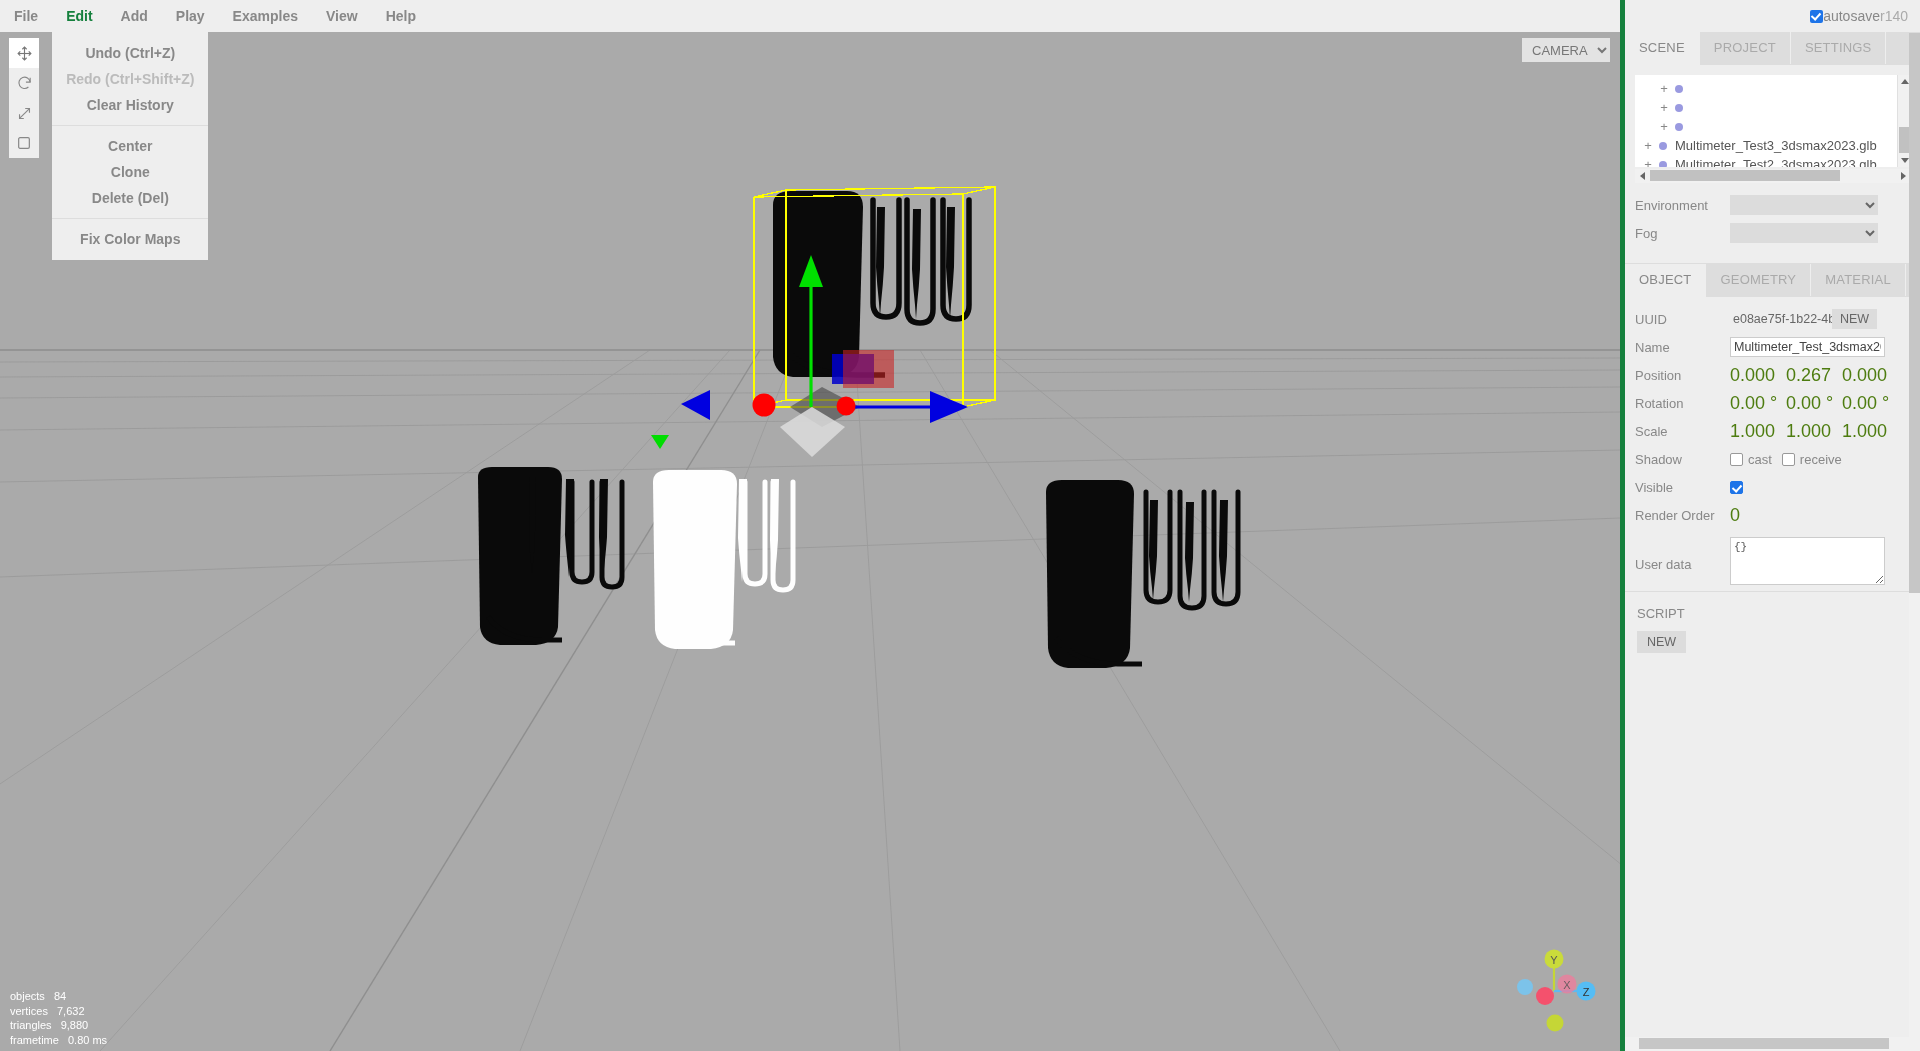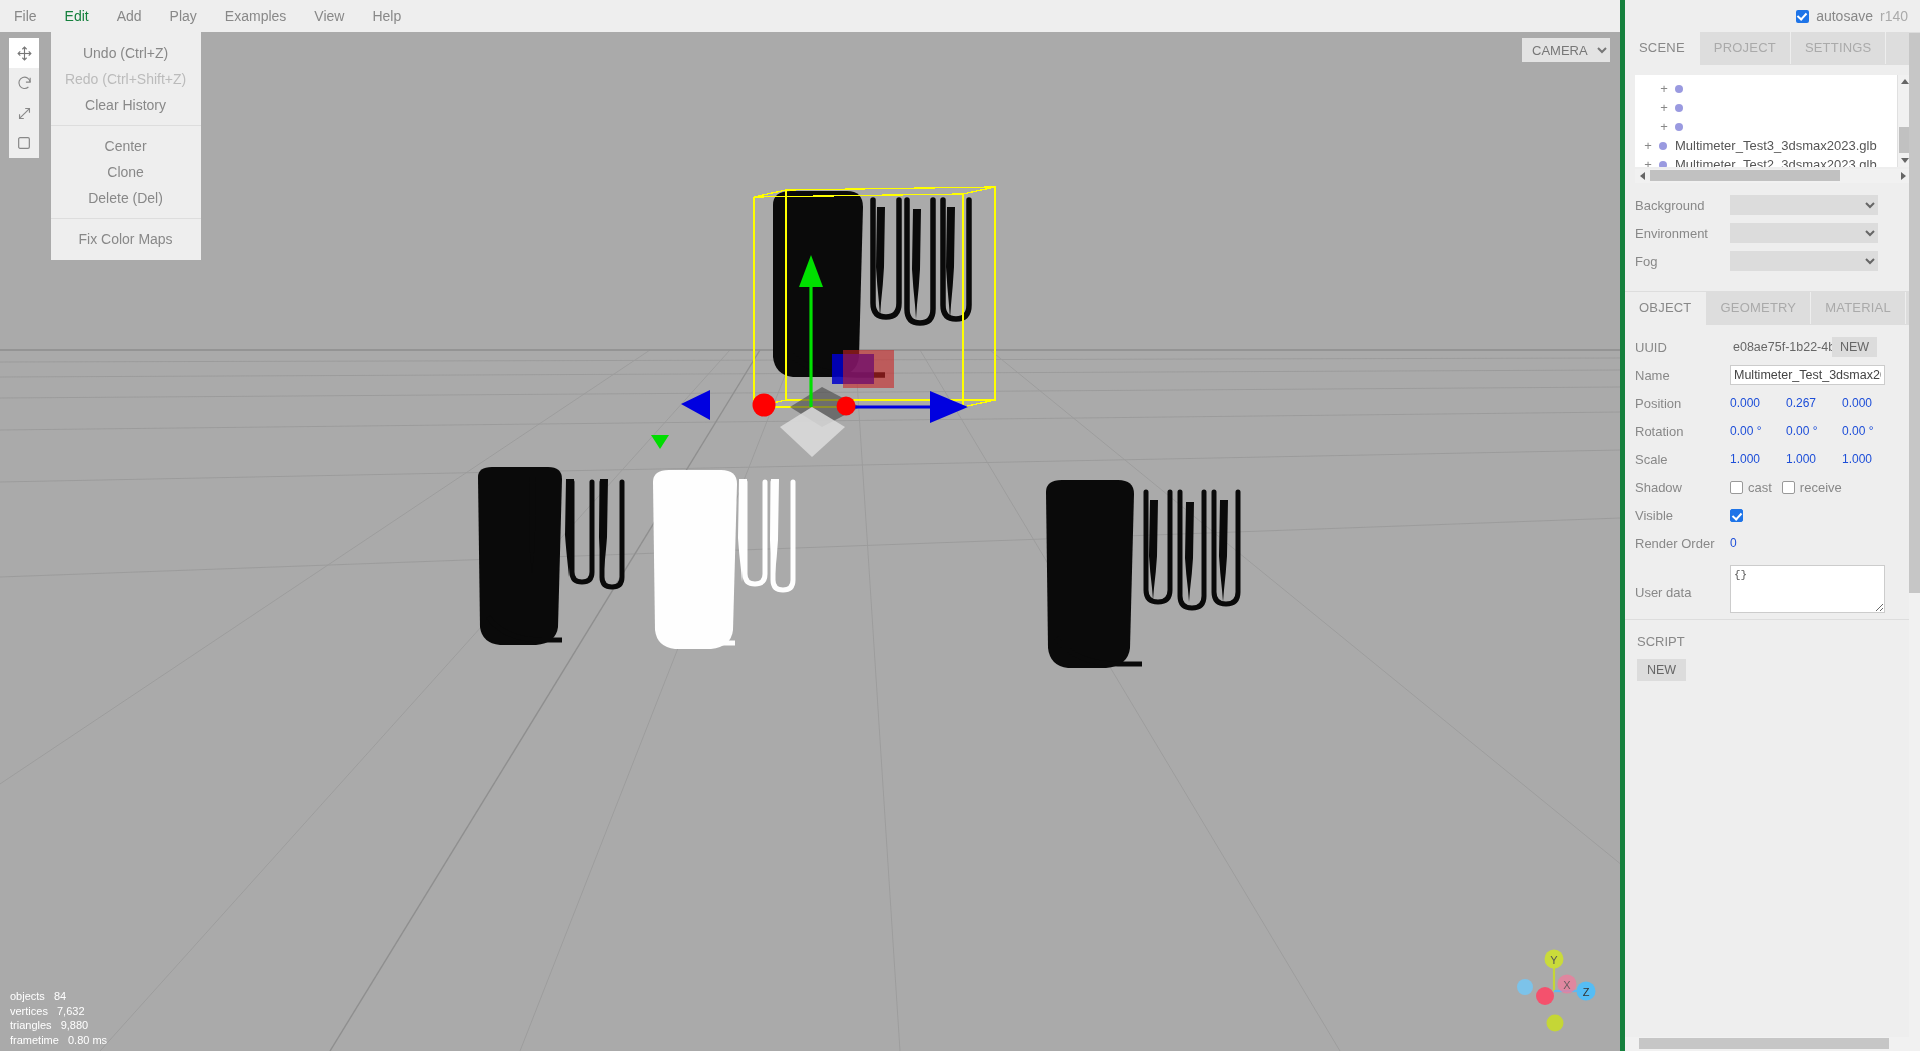--- a/index.html
+++ b/index.html
@@ -16,21 +16,21 @@
   #app { position: relative; width: 1920px; height: 1051px; }
 
   
   #menubar {
     position: absolute; top: 0; left: 0;
     width: 1620px; height: 32px;
     background: #eee;
     z-index: 40;
     display: flex; align-items: stretch;
   }
-  .menu { position: relative; height: 32px; }
+  .menu { position: relative; height: 32px; font-weight: bold; }
   .menu > .title {
     display: flex; align-items: center;
     height: 32px;
     padding: 0 14px;
     color: #888;
     font-size: 14px;
     cursor: pointer;
     line-height: 32px;
   }
   .menu.open > .title { color: #15803d; }
@@ -59,21 +59,20 @@
     background: #ddd;
     margin: 7px 0;
   }
 
   
   #autosave-box {
     position: absolute;
     right: 0; top: 0;
     height: 32px;
     display: flex; align-items: center;
-    gap: 7px;
     padding-right: 12px;
     z-index: 41;
   }
   #autosave-box .cb {
     width: 13px; height: 13px;
     background: #1e74e8;
     border-radius: 2px;
     position: relative;
     cursor: pointer;
   }
@@ -281,22 +280,22 @@
     font-size: 12px;
     color: #666;
     padding: 0 4px;
     cursor: pointer;
   }
   #scene-props { padding: 8px 0 10px 0; }
 
   .section-divider { height: 1px; background: #ddd; margin: 6px 0 0 0; }
 
   .numval {
-    color: #1d4ed8;
-    font-size: 12px;
+    color: #4d7c0f;
+    font-size: 18px;
     width: 56px;
     cursor: ew-resize;
     display: inline-block;
   }
   .txtinput {
     background: #fff;
     border: 1px solid #ccc;
     height: 20px;
     font-family: "Liberation Sans", sans-serif;
     font-size: 12.5px;
@@ -666,24 +665,20 @@
           </div>
         <div class="thumb" style="left:15px;width:190px;"></div>
         <div class="arrow-right">
             <div class="tri tri-right"></div>
           </div>
       </div>
     </div>
 
     <div id="scene-props">
       <div class="prow">
-        <div class="plabel">Background</div>
-        <select class="sel"><option></option></select>
-      </div>
-      <div class="prow">
         <div class="plabel">Environment</div>
         <select class="sel"><option></option></select>
       </div>
       <div class="prow">
         <div class="plabel">Fog</div>
         <select class="sel"><option></option></select>
       </div>
     </div>
 
     <div class="section-divider"></div>

